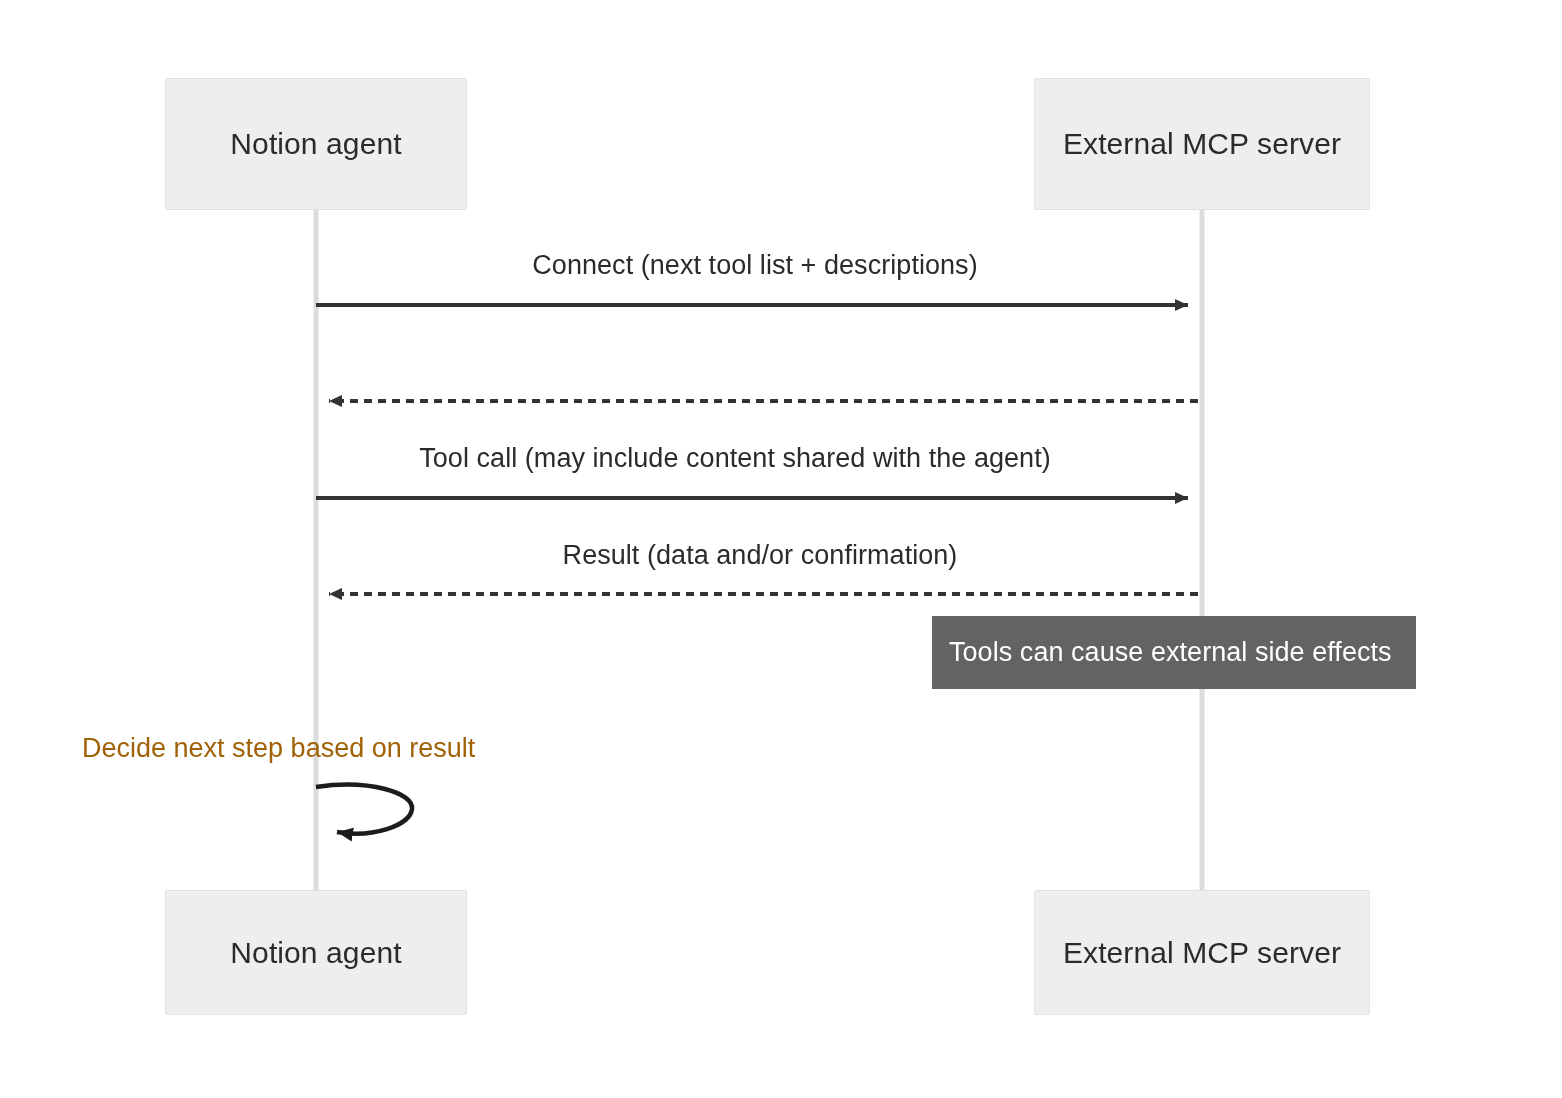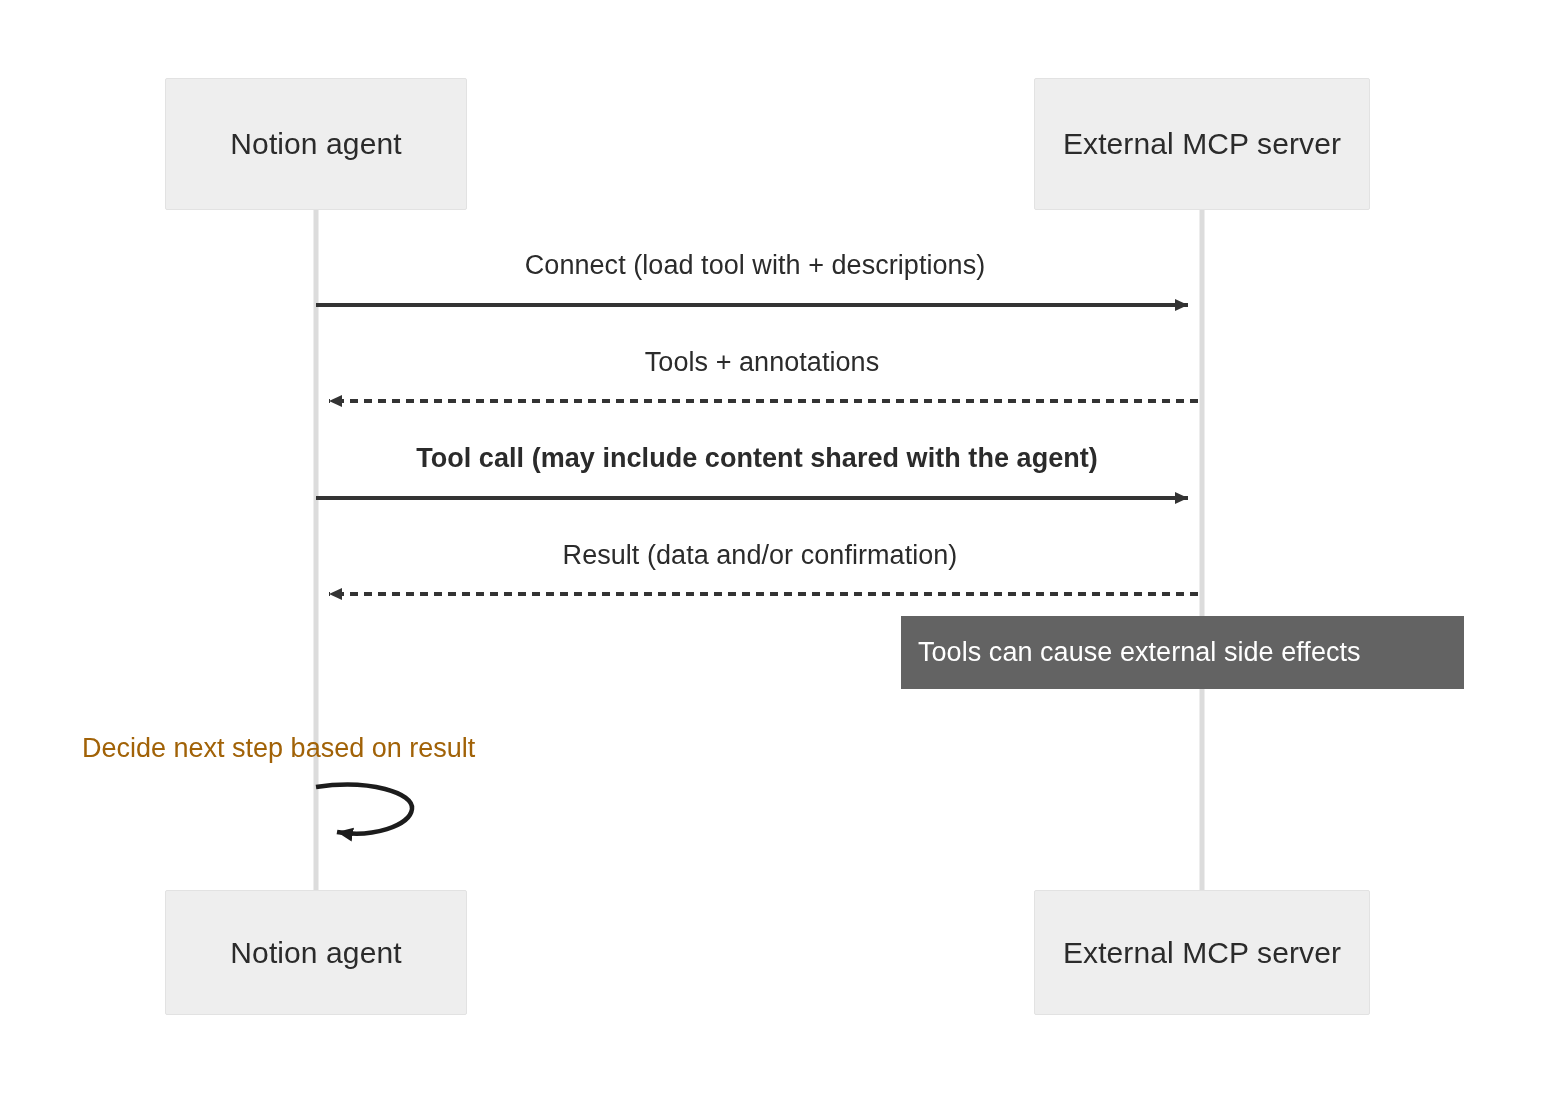--- a/index.html
+++ b/index.html
@@ -112,29 +112,28 @@
   </svg>
 
   <div class="participant-box" style="left:165px; top:78px; width:302px; height:132px;">
     <span class="participant-label">Notion agent</span>
   </div>
 
   <div class="participant-box" style="left:1034px; top:78px; width:336px; height:132px;">
     <span class="participant-label">External MCP server</span>
   </div>
 
-  <div class="msg-label centered" style="left:755px; top:250px;">Connect (load tool with + descriptions)</div>
+  <div class="msg-label centered" style="left:755px; top:250px;">Connect (next tool list + descriptions)</div>
 
-  <div class="msg-label centered" style="left:762px; top:347px;">Tools + annotations</div>
 
-  <div class="msg-label centered" style="left:757px; top:443px;font-weight:bold;">Tool call (may include content shared with the agent)</div>
+  <div class="msg-label centered" style="left:735px; top:443px;">Tool call (may include content shared with the agent)</div>
 
   <div class="msg-label centered" style="left:760px; top:540px;">Result (data and/or confirmation)</div>
 
-  <div class="note-box" style="left:901px; top:616px; width:563px; height:73px;">
+  <div class="note-box" style="left:932px; top:616px; width:484px; height:73px;">
     <span class="note-text">Tools can cause external side effects</span>
   </div>
 
   <div class="self-label" style="left:82px; top:733px;">Decide next step based on result</div>
 
   <div class="participant-box" style="left:165px; top:890px; width:302px; height:125px;">
     <span class="participant-label">Notion agent</span>
   </div>
 
   <div class="participant-box" style="left:1034px; top:890px; width:336px; height:125px;">

